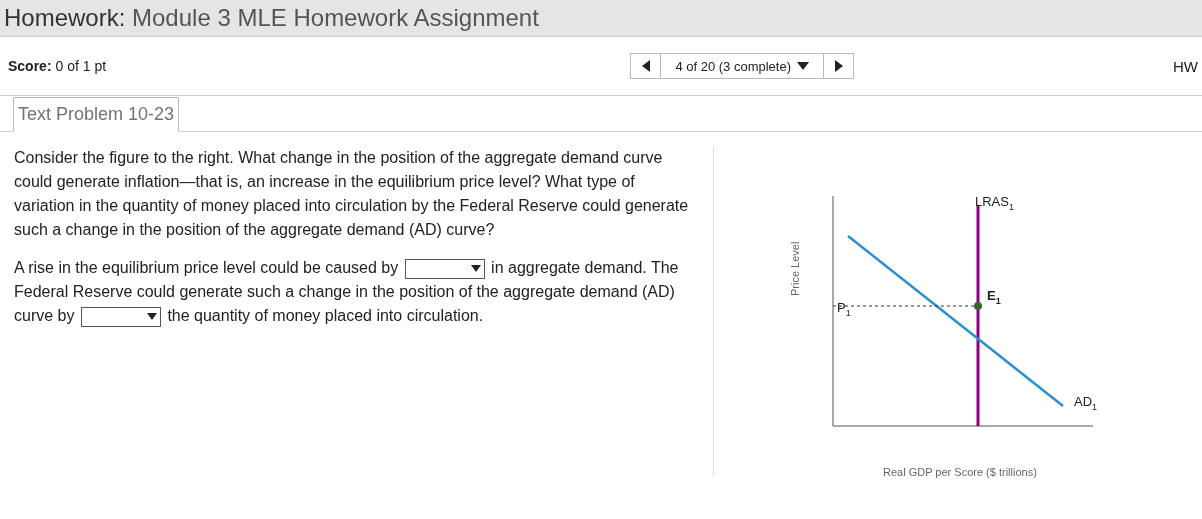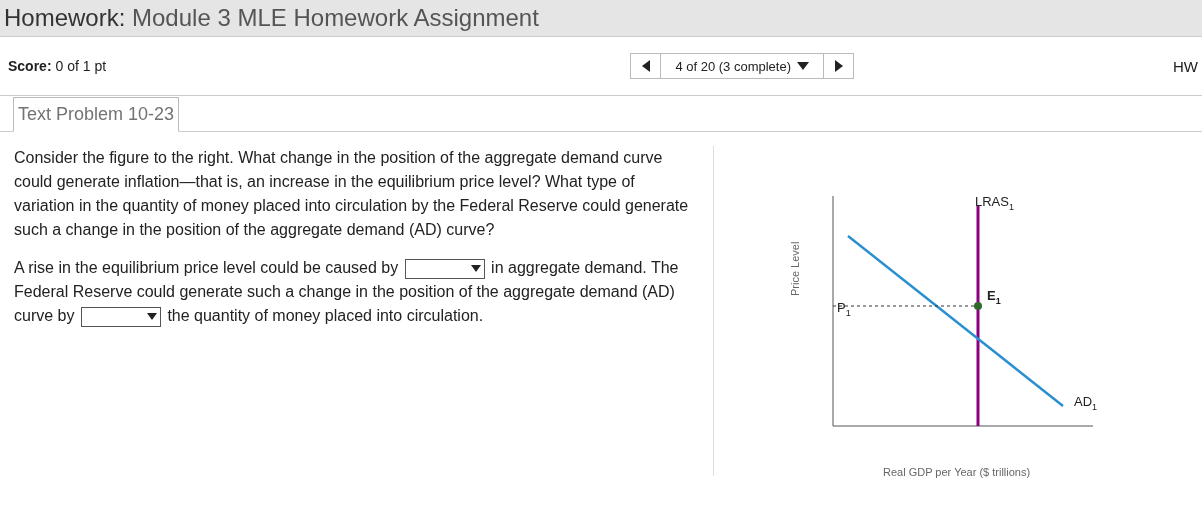--- a/index.html
+++ b/index.html
@@ -191,21 +191,21 @@
 
         <line x1="175" y1="30" x2="175" y2="250" stroke="#8a0080" stroke-width="3"></line>
 
         <line x1="45" y1="60" x2="260" y2="230" stroke="#2a8fd0" stroke-width="2.5"></line>
 
         <line x1="30" y1="130" x2="175" y2="130" stroke="#333" stroke-width="1" stroke-dasharray="3,3"></line>
 
         <circle cx="175" cy="130" r="4" fill="#2d6b2d"></circle>
       </svg>
       <div class="axis-label-y">Price Level</div>
-      <div class="axis-label-x">Real GDP per Year ($ trillions)</div>
+      <div class="axis-label-x">Real GDP per Score ($ trillions)</div>
       <div class="lbl" style="left:172px; top:18px;">
         <span>LRAS</span><span class="sub">1</span>
       </div>
       <div class="lbl" style="left:260px; top:218px;margin-left:11px;">
         <span>AD</span><span class="sub">1</span>
       </div>
       <div class="lbl" style="left:184px; top:112px;font-weight:bold;">
         <span>E</span><span class="sub">1</span>
       </div>
       <div class="lbl" style="left:34px; top:124px;">

